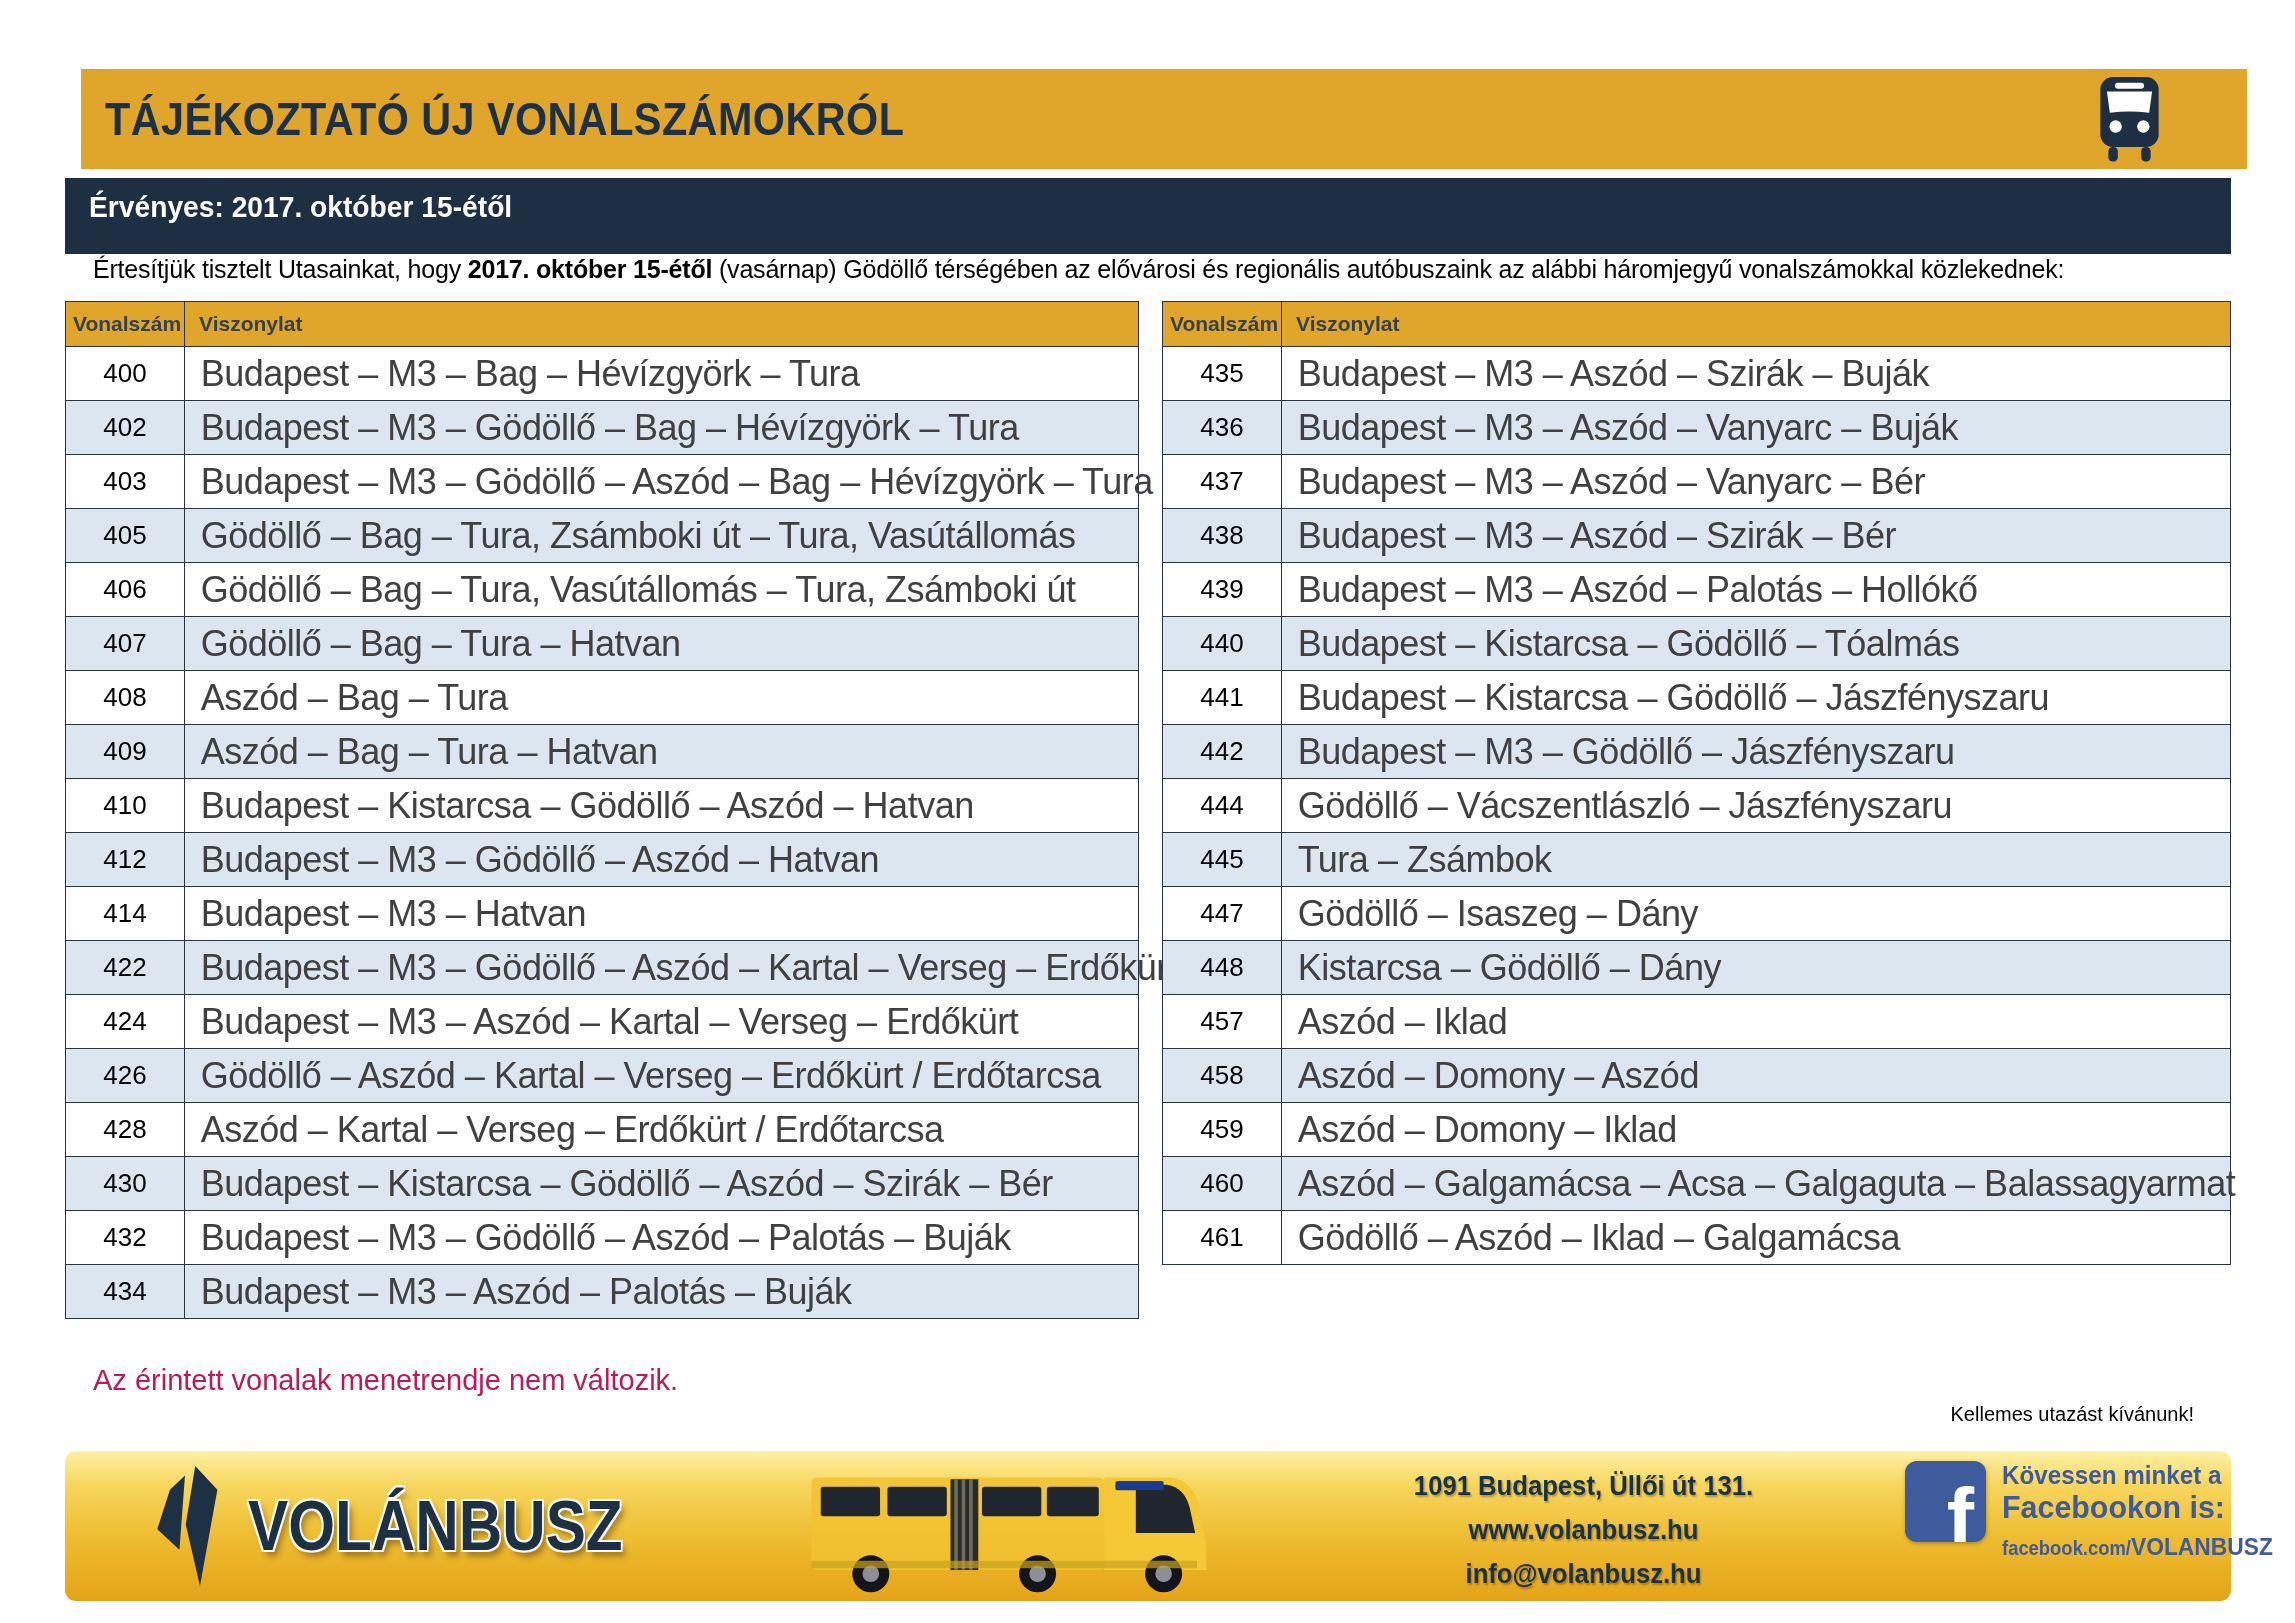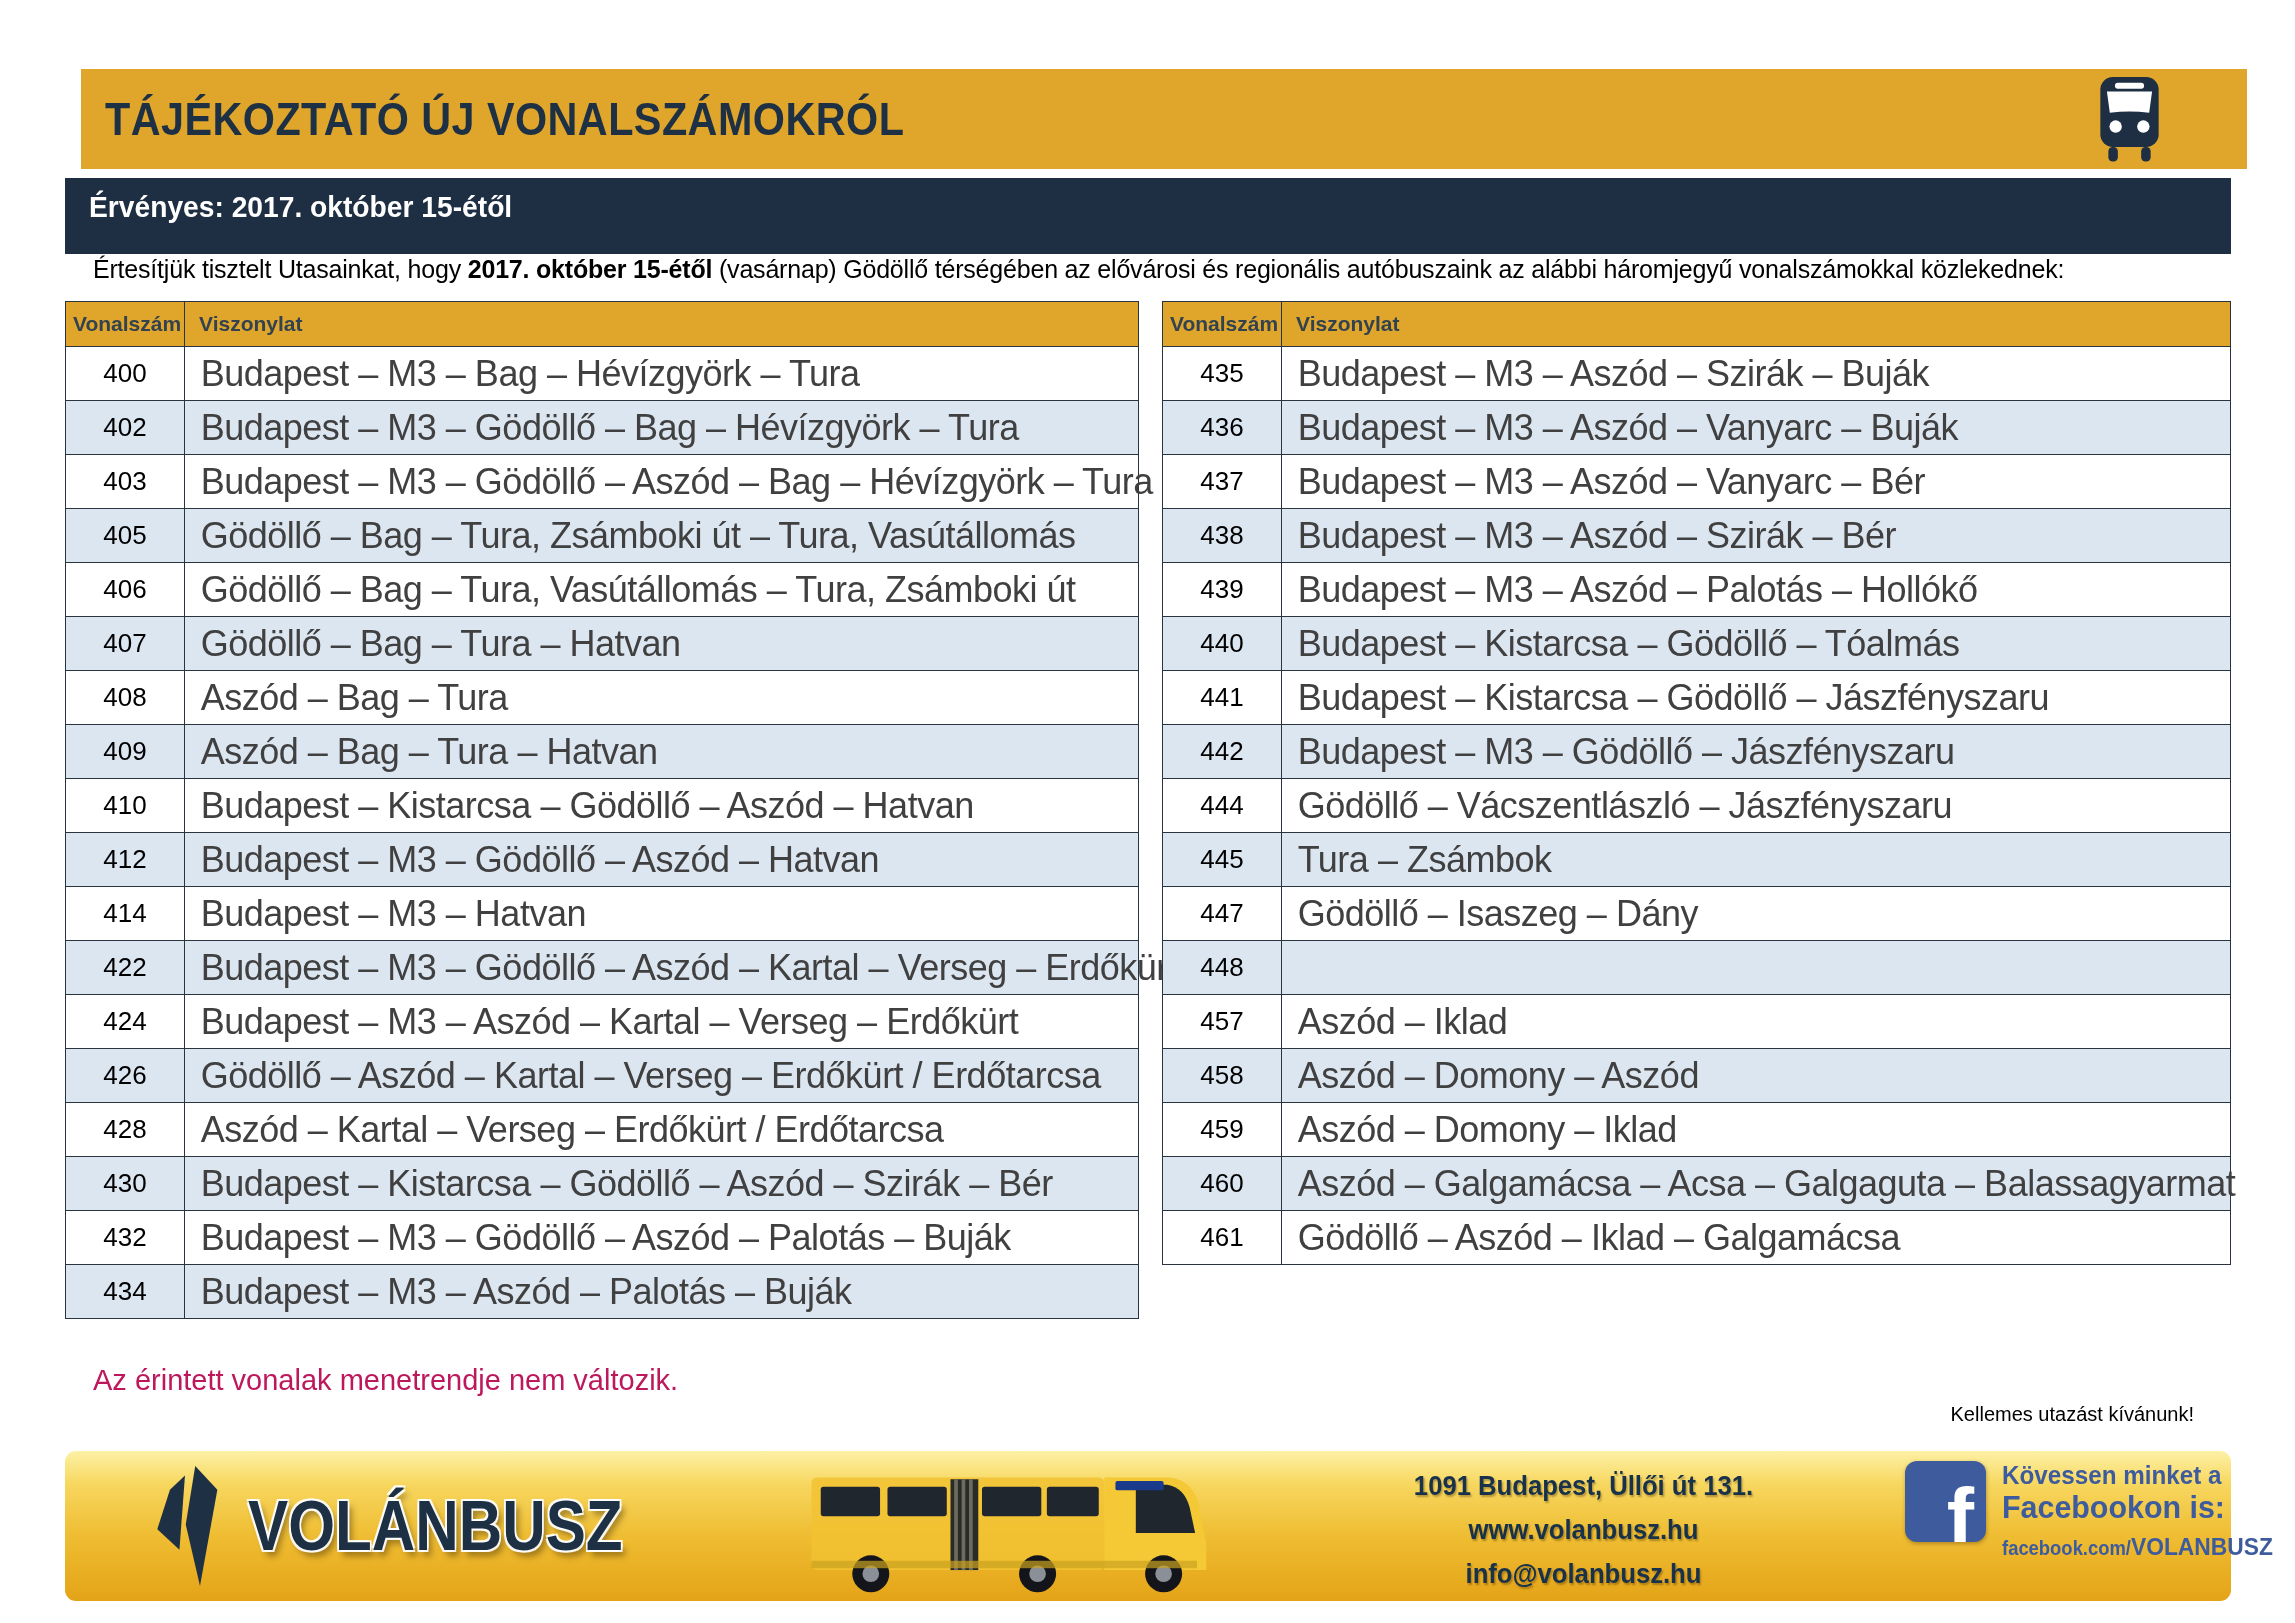--- a/index.html
+++ b/index.html
@@ -220,20 +220,21 @@
         <div class="trow alt">
           <div class="cell td num">445</div>
           <div class="cell td route">Tura – Zsámbok</div>
         </div>
         <div class="trow">
           <div class="cell td num">447</div>
           <div class="cell td route">Gödöllő – Isaszeg – Dány</div>
         </div>
         <div class="trow alt">
           <div class="cell td num">448</div>
+          <div class="cell td route">Kistarcsa – Gödöllő – Dány</div>
         </div>
         <div class="trow">
           <div class="cell td num">457</div>
           <div class="cell td route">Aszód – Iklad</div>
         </div>
         <div class="trow alt">
           <div class="cell td num">458</div>
           <div class="cell td route">Aszód – Domony – Aszód</div>
         </div>
         <div class="trow">

